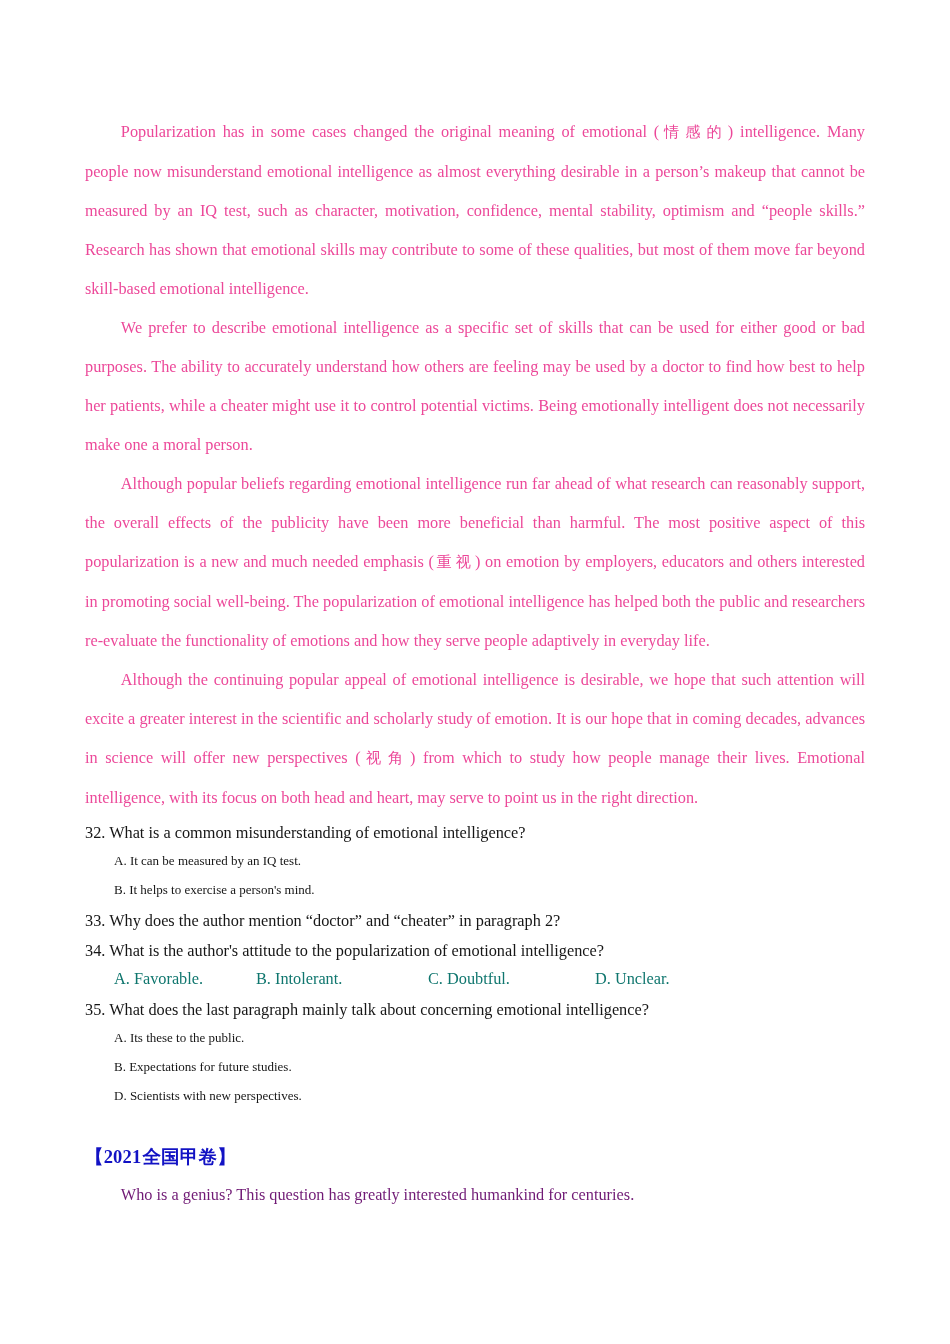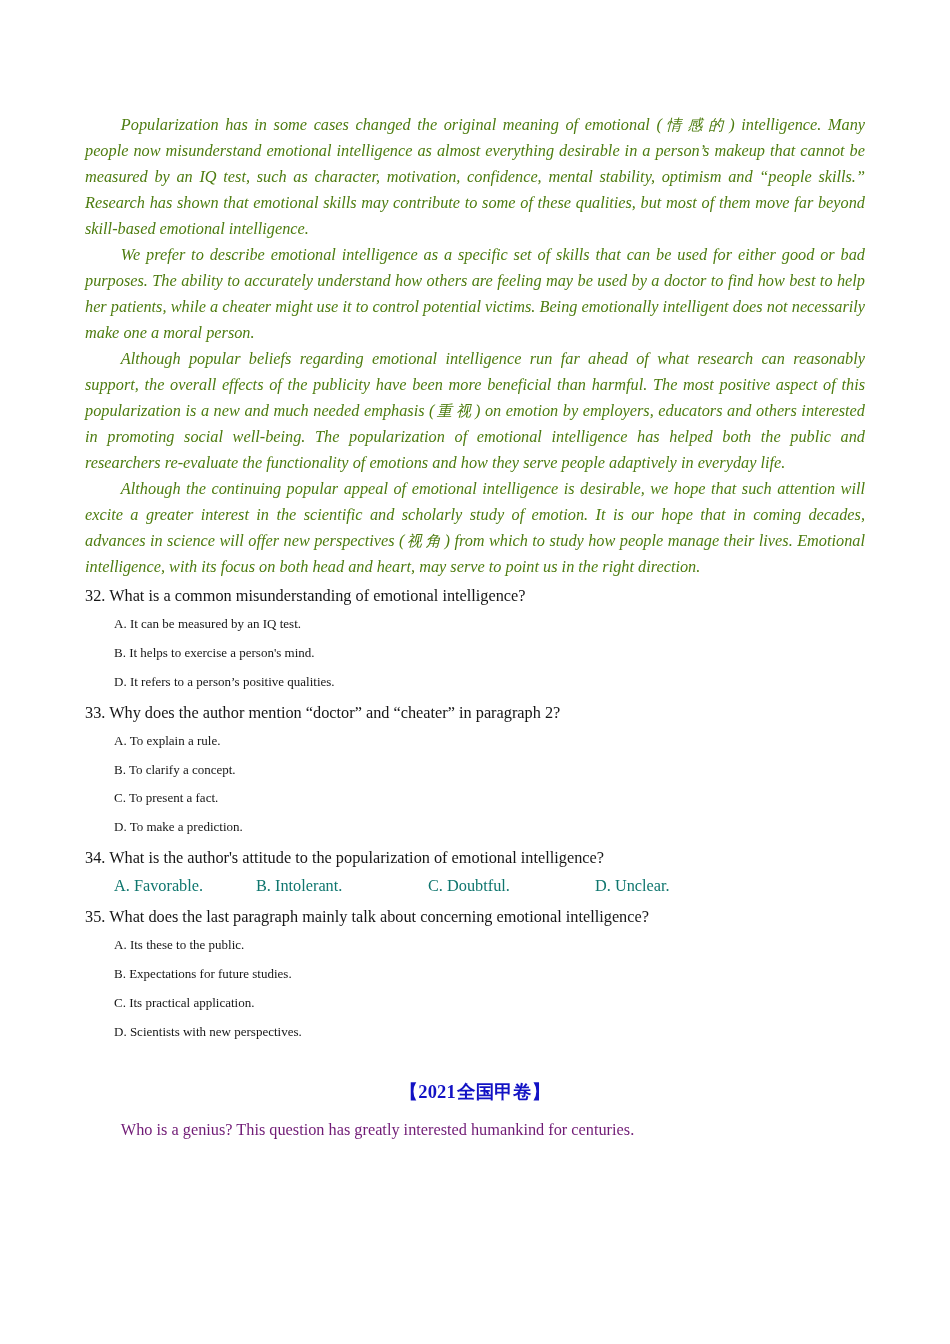--- a/index.html
+++ b/index.html
@@ -26,26 +26,25 @@
   }
 
   .content {
     width: 780px;
   }
 
   
   .passage-p {
     margin: 0;
     font-size: 16.3px;
-    line-height: 26px;
+    line-height: 39px;
     text-align: justify;
     text-justify: inter-word;
     text-indent: 2.2em;
-    color: #4d7c0f;
-    font-style: italic;
+    color: #ec4899;
   }
 
   .cn {
     font-family: "DejaVu Sans", "Liberation Sans", sans-serif;
     font-size: 15.2px;
     letter-spacing: 0.22em;
     padding-left: 0.12em;
   }
 
   
@@ -92,21 +91,20 @@
   }
 
   .q-options-inline .opt-a { width: 142px; }
   .q-options-inline .opt-b { width: 172px; }
   .q-options-inline .opt-c { width: 167px; }
   .q-options-inline .opt-d { width: auto; }
 
   
   .section-heading {
     margin: 33px 0 0 0;
-    text-align: center;
     font-family: "DejaVu Sans", "Liberation Sans", sans-serif;
     font-size: 18.5px;
     font-weight: bold;
     color: #1212c4;
     letter-spacing: 0.01em;
   }
 
   .section-heading .bracket {
     font-family: "DejaVu Sans", sans-serif;
   }
@@ -138,45 +136,37 @@
       <p class="passage-p">Although the continuing popular appeal of emotional intelligence is desirable, we hope that such attention will excite a greater interest in the scientific and scholarly study of emotion. It is our hope that in coming decades, advances in science will offer new perspectives (<span class="cn">视角</span>) from which to study how people manage their lives. Emotional intelligence, with its focus on both head and heart, may serve to point us in the right direction.</p>
     </div>
 
     <div>
 
       <div class="question-block">
         <p class="q-stem">32. What is a common misunderstanding of emotional intelligence?</p>
         <ul class="q-options">
           <li class="q-option">A. It can be measured by an IQ test.</li>
           <li class="q-option">B. It helps to exercise a person's mind.</li>
-          <li class="q-option">D. It refers to a person’s positive qualities.</li>
         </ul>
       </div>
 
       <div class="question-block">
         <p class="q-stem">33. Why does the author mention “doctor” and “cheater” in paragraph 2?</p>
-        <ul class="q-options">
-          <li class="q-option">A. To explain a rule.</li>
-          <li class="q-option">B. To clarify a concept.</li>
-          <li class="q-option">C. To present a fact.</li>
-          <li class="q-option">D. To make a prediction.</li>
-        </ul>
       </div>
 
       <div class="question-block">
         <p class="q-stem">34. What is the author's attitude to the popularization of emotional intelligence?</p>
         <div class="q-options-inline"><span class="opt opt-a">A. Favorable.</span><span class="opt opt-b">B. Intolerant.</span><span class="opt opt-c">C. Doubtful.</span><span class="opt opt-d">D. Unclear.</span></div>
       </div>
 
       <div class="question-block">
         <p class="q-stem">35. What does the last paragraph mainly talk about concerning emotional intelligence?</p>
         <ul class="q-options">
           <li class="q-option">A. Its these to the public.</li>
           <li class="q-option">B. Expectations for future studies.</li>
-          <li class="q-option">C. Its practical application.</li>
           <li class="q-option">D. Scientists with new perspectives.</li>
         </ul>
       </div>
 
     </div>
 
     <p class="section-heading"><span class="bracket">【</span><span class="year">2021</span><span>全国甲卷</span><span class="bracket">】</span></p>
 
     <p class="tail-p">Who is a genius? This question has greatly interested humankind for centuries.</p>
 

